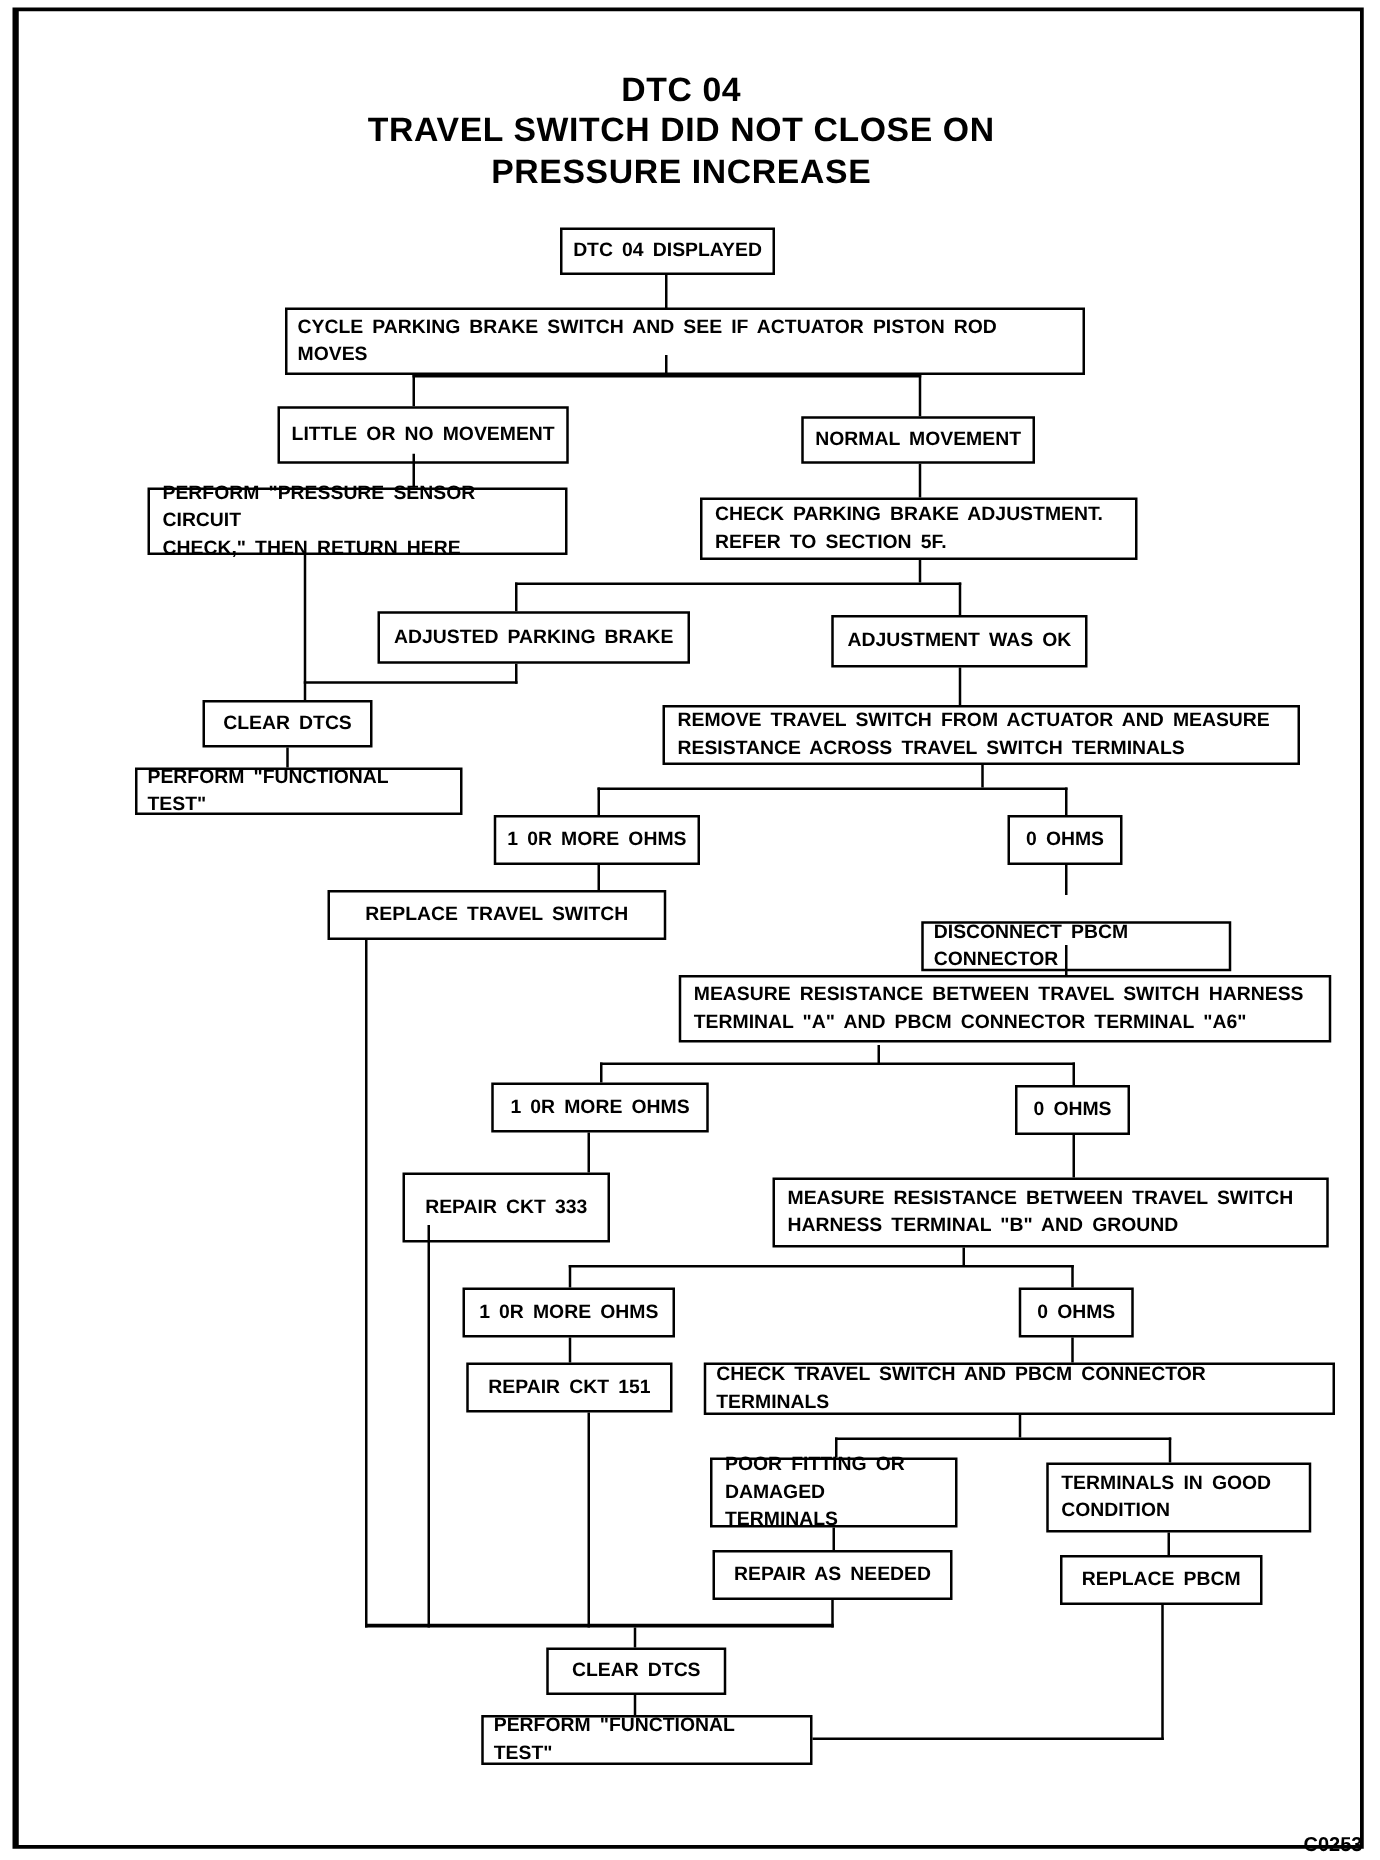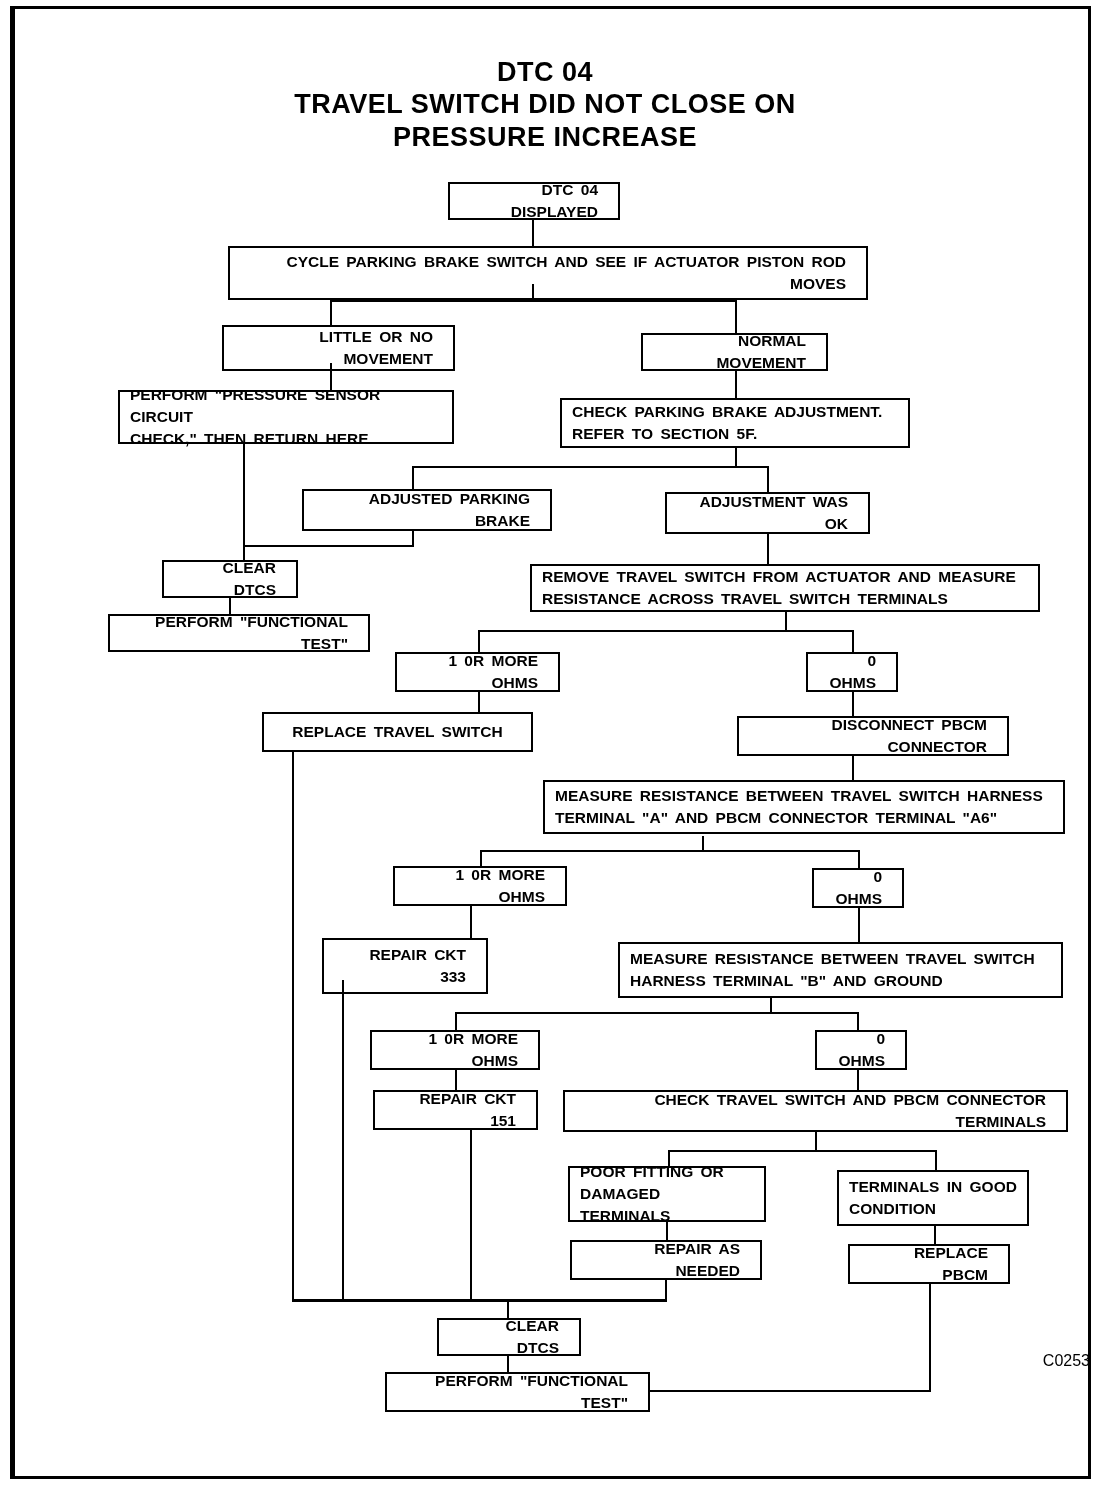--- a/index.html
+++ b/index.html
@@ -15,31 +15,31 @@
     pointer-events:none;
   }
   .title {
     position:absolute; top:56px; left:0; width:1090px;
     text-align:center; font-size:27px; font-weight:700;
     line-height:1.2; letter-spacing:0.5px; white-space:pre-line;
   }
   .box {
     position:absolute; border:2px solid #000; background:#fff;
     display:flex; align-items:center; justify-content:center;
-    text-align:right; font-size:15.5px; font-weight:600;
+    text-align:left; font-size:15.5px; font-weight:600;
     line-height:1.42; word-spacing:3px; white-space:pre-line;
-    padding:0 20px; box-sizing:border-box;
+    padding:0 8px; box-sizing:border-box;
   }
   .box.ml {
     justify-content:flex-start; text-align:left; padding:2px 10px;
   }
   .ln { position:absolute; background:#000; }
   .figcode {
-    position:absolute; left:1034px; top:1352px; width:56px;
-    font-size:16px; font-weight:400; text-align:right;
+    position:absolute; left:1034px; top:1468px; width:56px;
+    font-size:16px; font-weight:700; text-align:right;
   }
 </style>
 </head>
 <body>
 
 <div class="page">
   <div class="frame"></div>
 
   <div class="title">DTC 04
 TRAVEL SWITCH DID NOT CLOSE ON
@@ -55,35 +55,35 @@
 REFER TO SECTION 5F.</div>
   <div class="box" style="left:302px;top:489px;width:250px;height:42px">ADJUSTED PARKING BRAKE</div>
   <div class="box" style="left:665px;top:492px;width:205px;height:42px">ADJUSTMENT WAS OK</div>
   <div class="box" style="left:162px;top:560px;width:136px;height:38px">CLEAR DTCS</div>
   <div class="box" style="left:108px;top:614px;width:262px;height:38px">PERFORM "FUNCTIONAL TEST"</div>
   <div class="box ml" style="left:530px;top:564px;width:510px;height:48px">REMOVE TRAVEL SWITCH FROM ACTUATOR AND MEASURE
 RESISTANCE ACROSS TRAVEL SWITCH TERMINALS</div>
   <div class="box" style="left:395px;top:652px;width:165px;height:40px">1 0R MORE OHMS</div>
   <div class="box" style="left:806px;top:652px;width:92px;height:40px">0 OHMS</div>
   <div class="box" style="left:262px;top:712px;width:271px;height:40px">REPLACE TRAVEL SWITCH</div>
-  <div class="box" style="left:737px;top:716px;width:272px;height:40px">DISCONNECT PBCM CONNECTOR</div>
+  <div class="box" style="left:737px;top:737px;width:248px;height:40px">DISCONNECT PBCM CONNECTOR</div>
   <div class="box ml" style="left:543px;top:780px;width:522px;height:54px">MEASURE RESISTANCE  BETWEEN TRAVEL SWITCH HARNESS
 TERMINAL "A" AND PBCM CONNECTOR TERMINAL "A6"</div>
   <div class="box" style="left:393px;top:866px;width:174px;height:40px">1 0R MORE OHMS</div>
   <div class="box" style="left:812px;top:868px;width:92px;height:40px">0 OHMS</div>
   <div class="box" style="left:322px;top:938px;width:166px;height:56px">REPAIR CKT 333</div>
   <div class="box ml" style="left:618px;top:942px;width:445px;height:56px">MEASURE RESISTANCE  BETWEEN TRAVEL SWITCH
 HARNESS TERMINAL "B" AND GROUND</div>
   <div class="box" style="left:370px;top:1030px;width:170px;height:40px">1 0R MORE OHMS</div>
   <div class="box" style="left:815px;top:1030px;width:92px;height:40px">0 OHMS</div>
   <div class="box" style="left:373px;top:1090px;width:165px;height:40px">REPAIR CKT 151</div>
   <div class="box" style="left:563px;top:1090px;width:505px;height:42px">CHECK TRAVEL SWITCH AND PBCM CONNECTOR TERMINALS</div>
   <div class="box ml" style="left:568px;top:1166px;width:198px;height:56px">POOR FITTING OR
 DAMAGED TERMINALS</div>
-  <div class="box ml" style="left:837px;top:1170px;width:192px;height:56px">TERMINALS IN GOOD
+  <div class="box ml" style="left:837px;top:1170px;width:212px;height:56px">TERMINALS IN GOOD
 CONDITION</div>
   <div class="box" style="left:570px;top:1240px;width:192px;height:40px">REPAIR AS NEEDED</div>
   <div class="box" style="left:848px;top:1244px;width:162px;height:40px">REPLACE PBCM</div>
   <div class="box" style="left:437px;top:1318px;width:144px;height:38px">CLEAR DTCS</div>
   <div class="box" style="left:385px;top:1372px;width:265px;height:40px">PERFORM "FUNCTIONAL TEST"</div>
 
   <i class="ln" style="left:532px;top:220px;width:2px;height:28px"></i>
   <i class="ln" style="left:532px;top:284px;width:2px;height:16px"></i>
   <i class="ln" style="left:330px;top:300px;width:407px;height:2px"></i>
   <i class="ln" style="left:330px;top:300px;width:2px;height:25px"></i>

